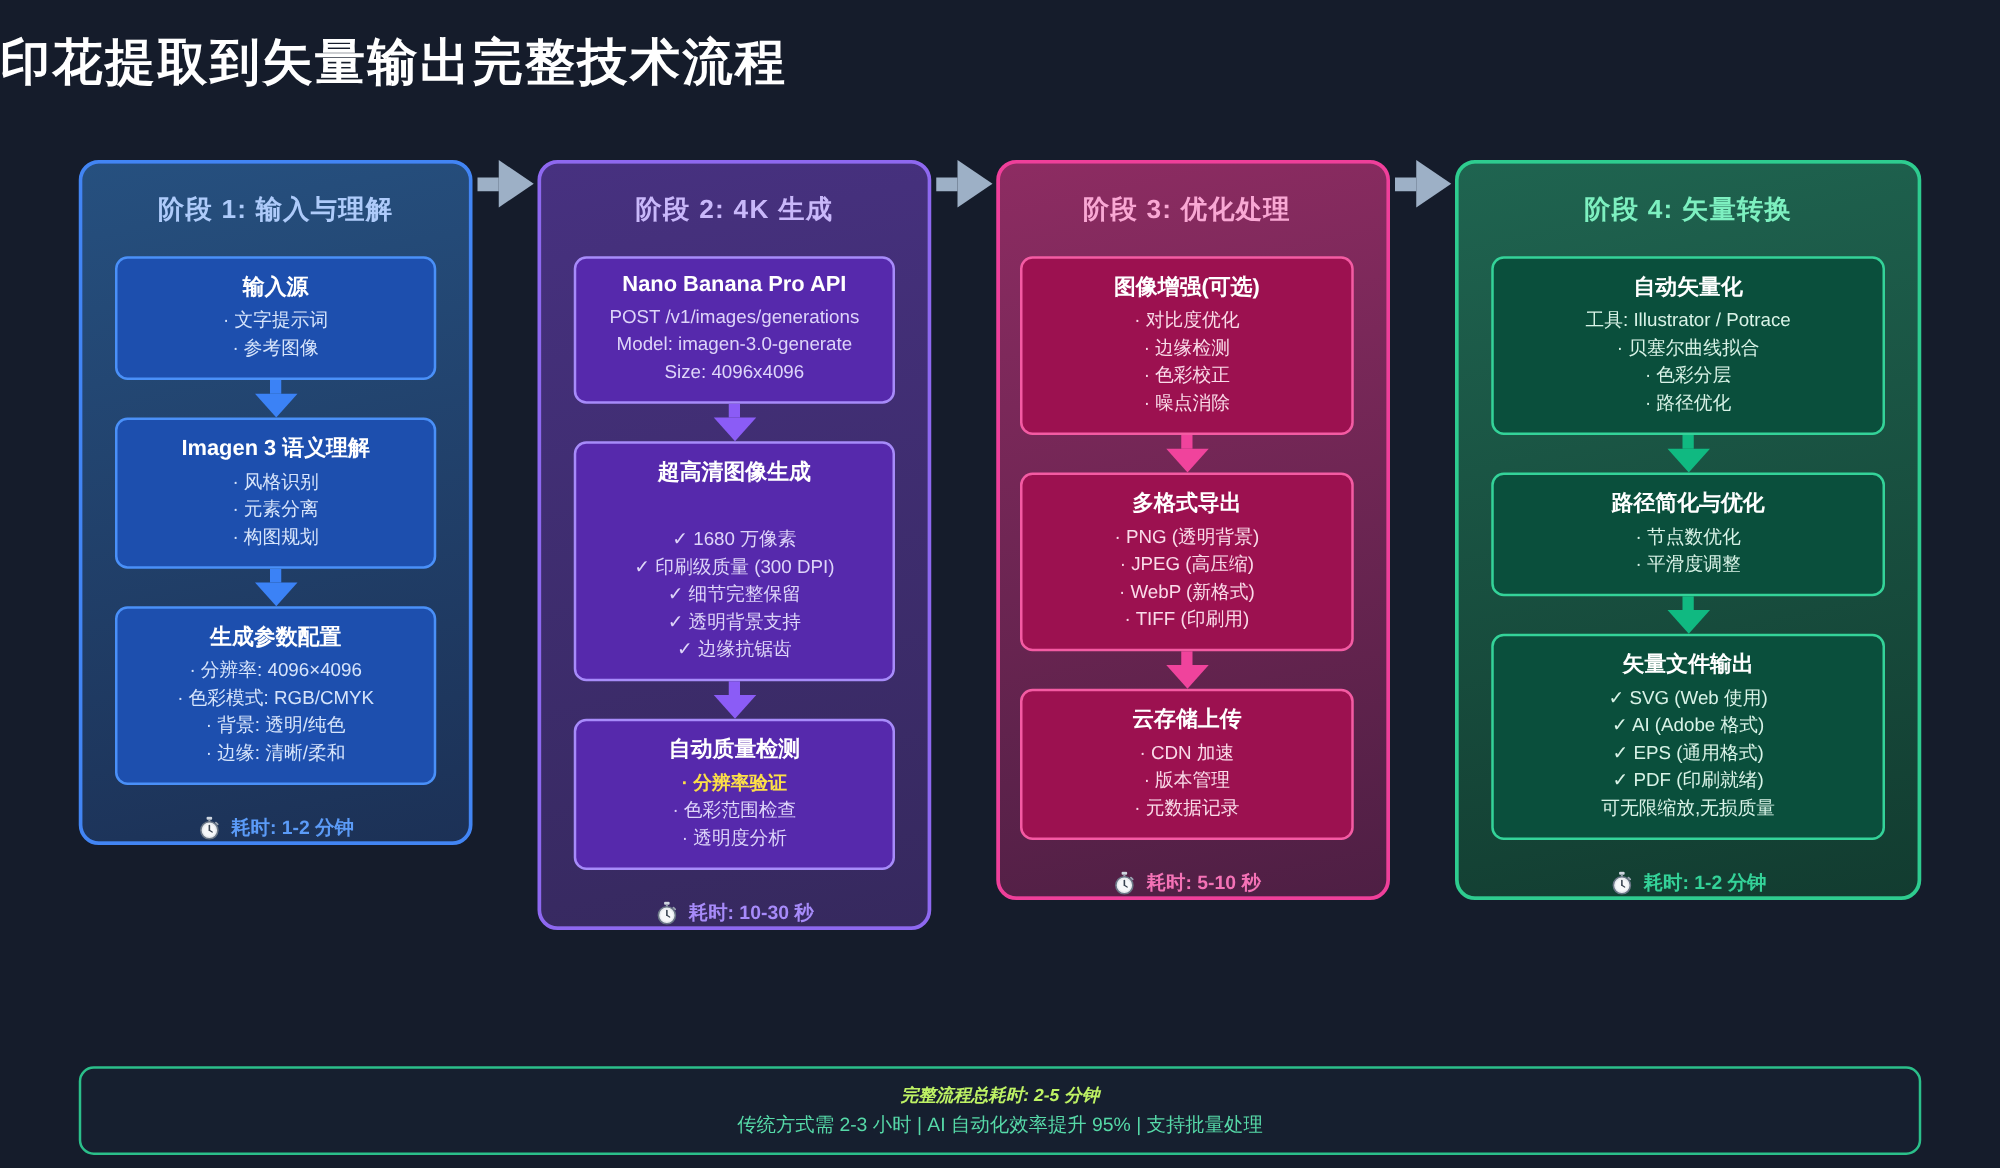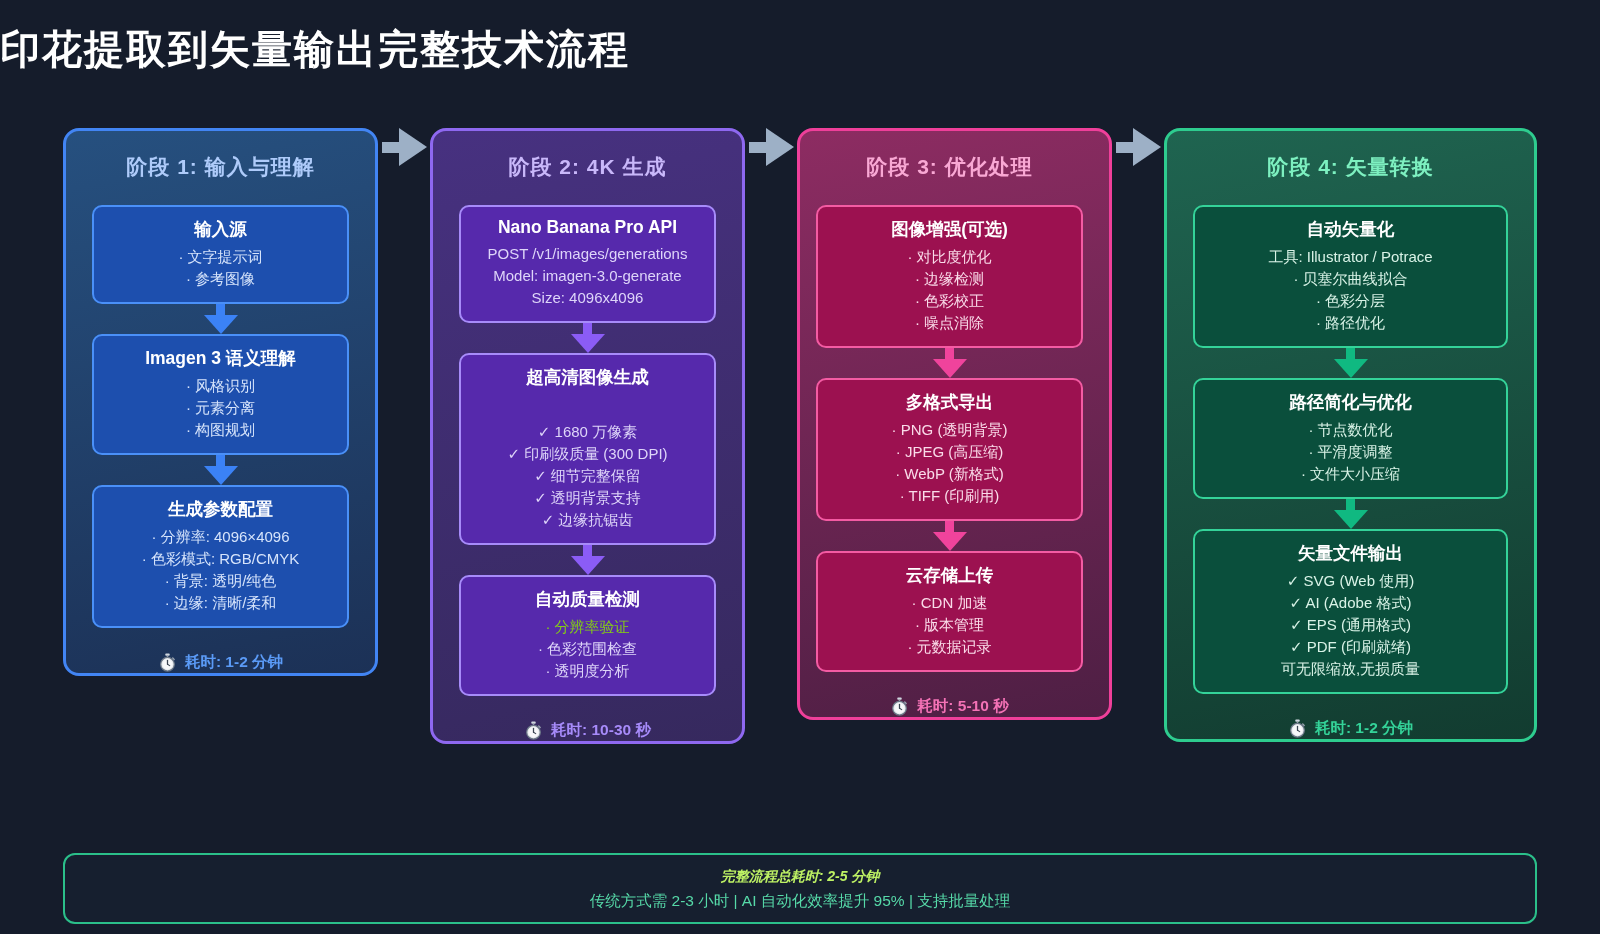--- a/index.html
+++ b/index.html
@@ -183,21 +183,21 @@
         <div class="box-line" style="color: rgb(222, 213, 249);">✓ 细节完整保留</div>
         <div class="box-line" style="color: rgb(222, 213, 249);">✓ 透明背景支持</div>
         <div class="box-line" style="color: rgb(222, 213, 249);">✓ 边缘抗锯齿</div>
       </div>
       <div class="v-arrow">
         <div class="stem" style="background: rgb(139, 92, 246);"></div>
         <div class="head" style="border-top-color: rgb(139, 92, 246);"></div>
       </div>
       <div class="box" style="background: rgb(86, 41, 172); border-color: rgb(167, 139, 250);">
         <div class="box-title">自动质量检测</div>
-        <div class="box-line" style="color: #84cc16;">· 分辨率验证</div>
+        <div class="box-line" style="color: #fde047; font-weight: bold;">· 分辨率验证</div>
         <div class="box-line" style="color: rgb(222, 213, 249);">· 色彩范围检查</div>
         <div class="box-line" style="color: rgb(222, 213, 249);">· 透明度分析</div>
       </div>
       <div class="duration" style="color: rgb(167, 139, 250);">
         <span class="duration-icon">
   <svg width="19" height="19" viewBox="0 0 24 24" xmlns="http://www.w3.org/2000/svg">
     <rect x="9.2" y="0.6" width="5.6" height="3" rx="1" fill="#cfd6df"></rect>
     <rect x="11" y="3.2" width="2" height="2.6" fill="#9aa4b1"></rect>
     <line x1="18.6" y1="6.4" x2="20.4" y2="8.2" stroke="#9aa4b1" stroke-width="1.8" stroke-linecap="round"></line>
     <circle cx="12" cy="14.2" r="8.6" fill="#e8ebef" stroke="#6a7686" stroke-width="1.6"></circle>
@@ -276,21 +276,20 @@
         <div class="box-line" style="color: rgb(217, 243, 231);">· 路径优化</div>
       </div>
       <div class="v-arrow">
         <div class="stem" style="background: rgb(16, 185, 129);"></div>
         <div class="head" style="border-top-color: rgb(16, 185, 129);"></div>
       </div>
       <div class="box" style="background: rgb(10, 79, 60); border-color: rgb(52, 211, 153);">
         <div class="box-title">路径简化与优化</div>
         <div class="box-line" style="color: rgb(217, 243, 231);">· 节点数优化</div>
         <div class="box-line" style="color: rgb(217, 243, 231);">· 平滑度调整</div>
-        <div class="box-line" style="color: rgb(217, 243, 231);">· 文件大小压缩</div>
       </div>
       <div class="v-arrow">
         <div class="stem" style="background: rgb(16, 185, 129);"></div>
         <div class="head" style="border-top-color: rgb(16, 185, 129);"></div>
       </div>
       <div class="box" style="background: rgb(10, 79, 60); border-color: rgb(52, 211, 153);">
         <div class="box-title">矢量文件输出</div>
         <div class="box-line" style="color: rgb(217, 243, 231);">✓ SVG (Web 使用)</div>
         <div class="box-line" style="color: rgb(217, 243, 231);">✓ AI (Adobe 格式)</div>
         <div class="box-line" style="color: rgb(217, 243, 231);">✓ EPS (通用格式)</div>

